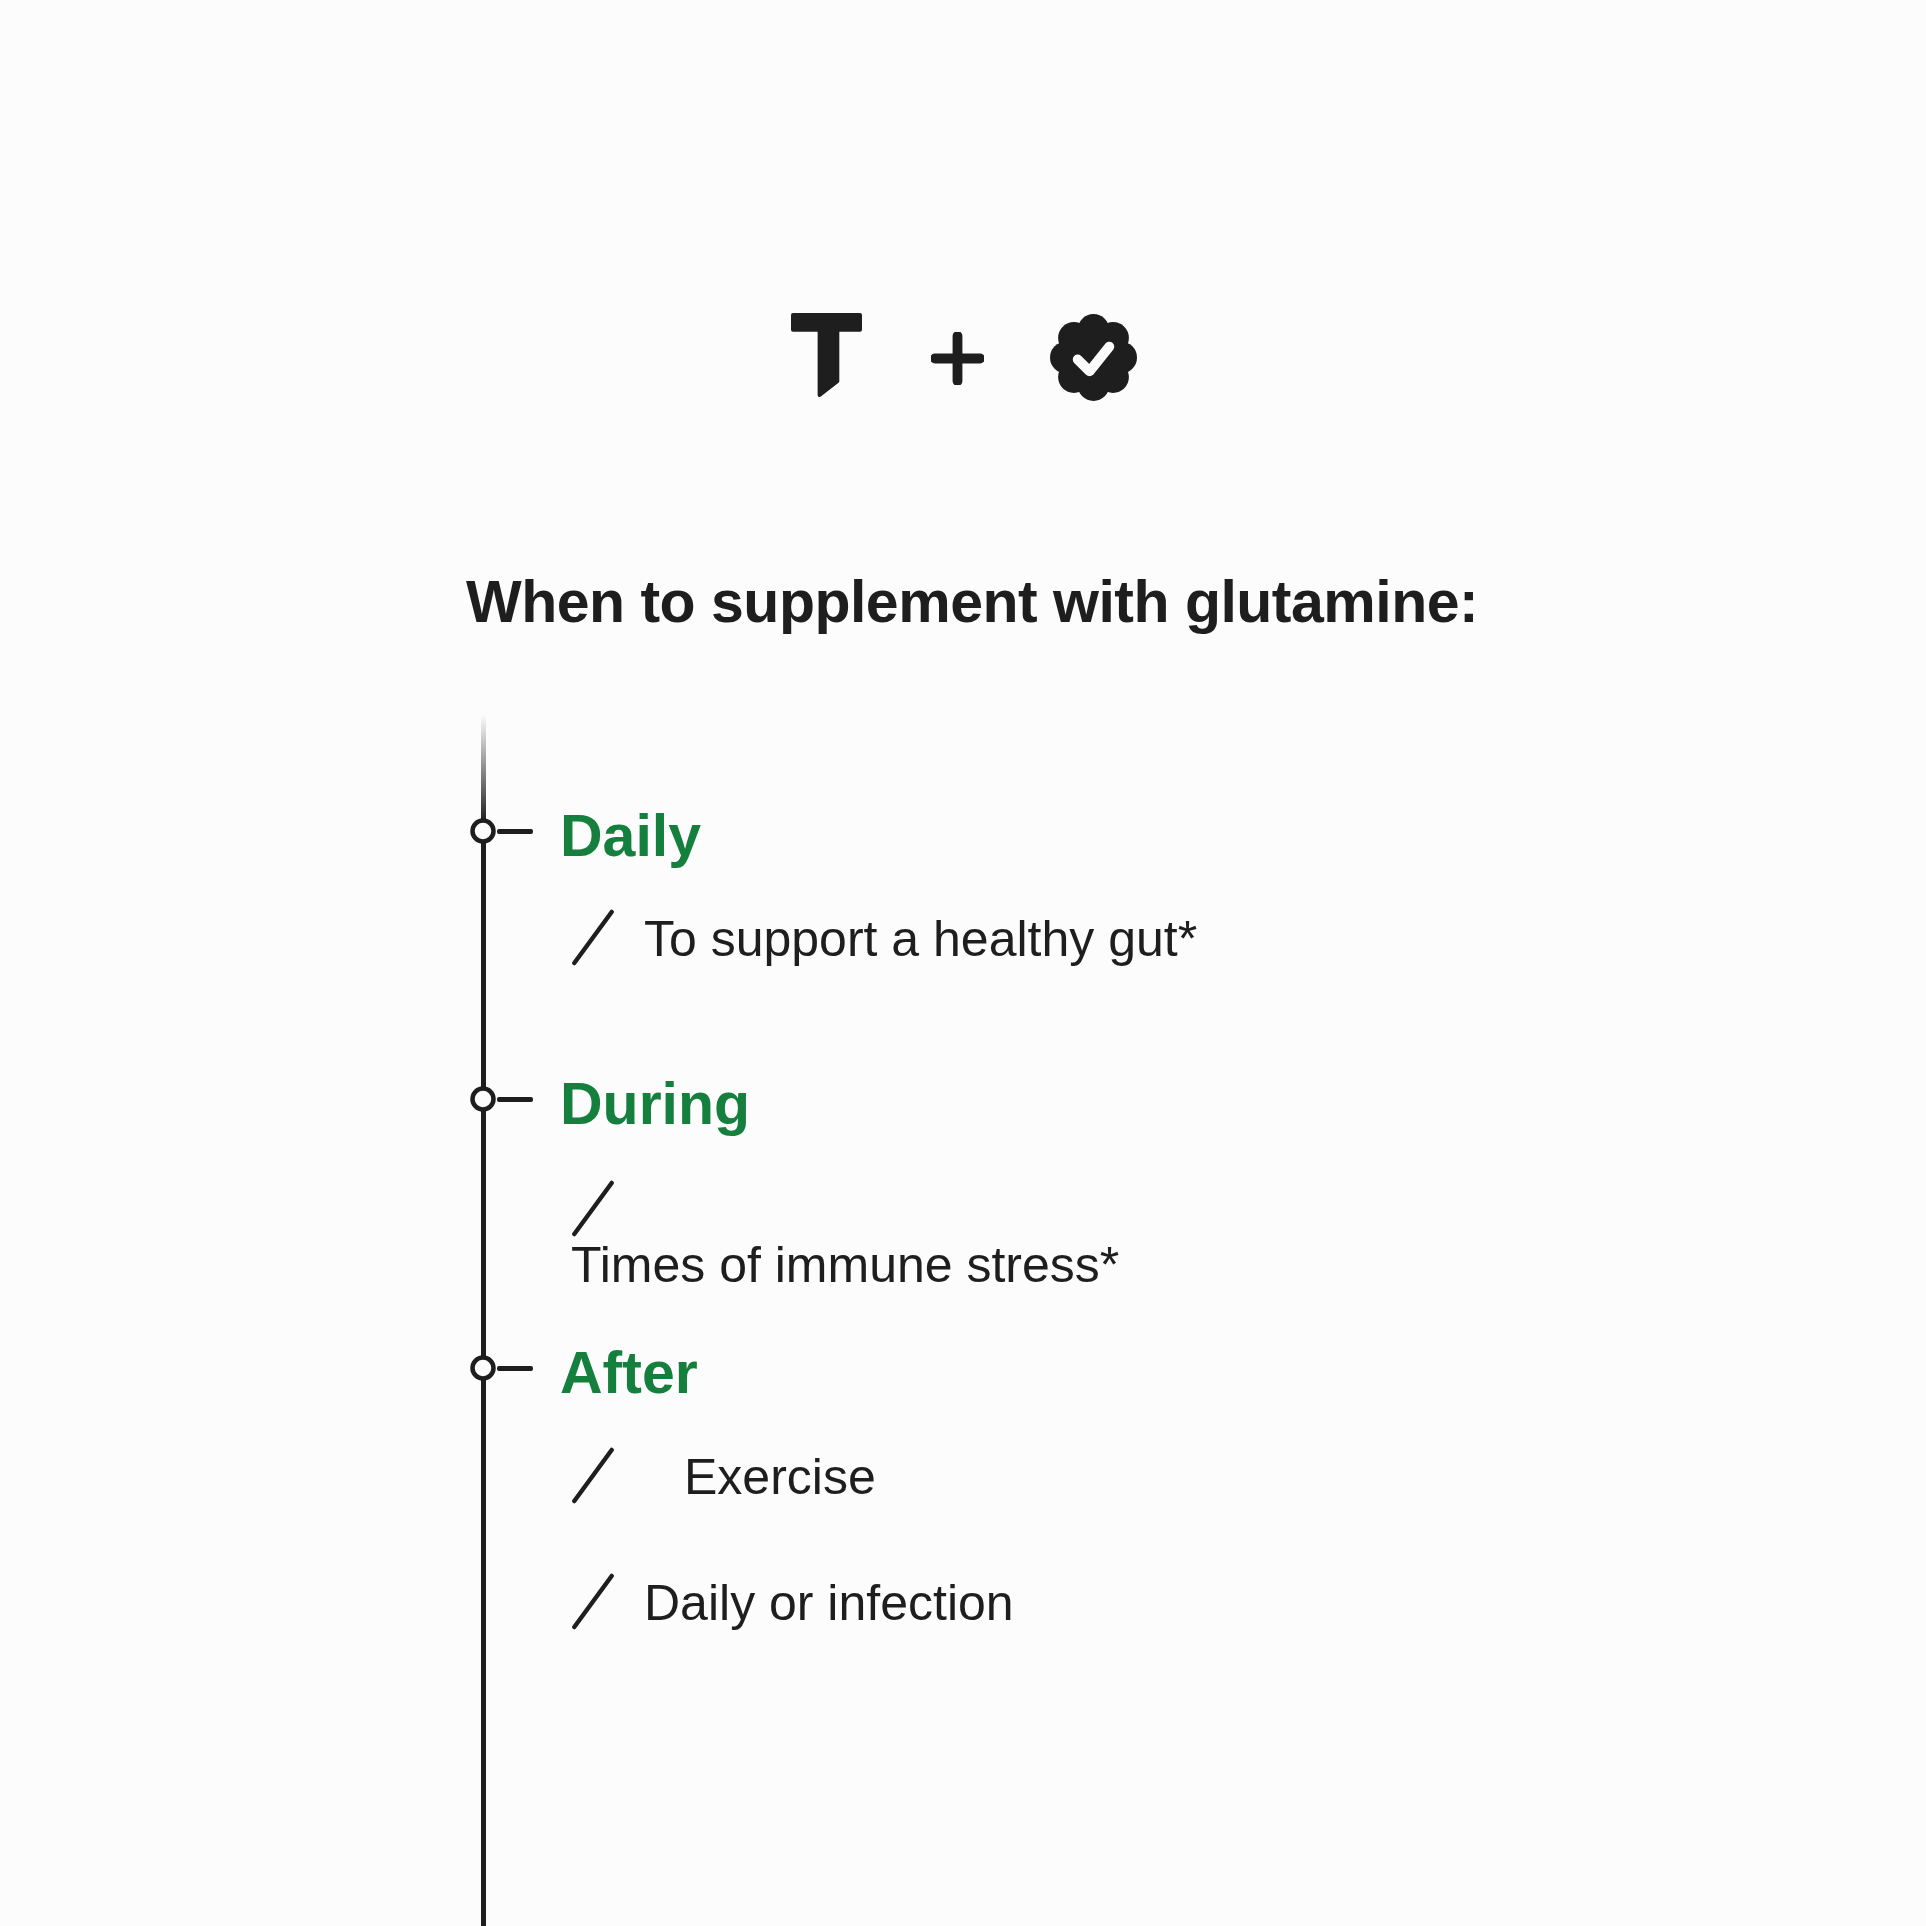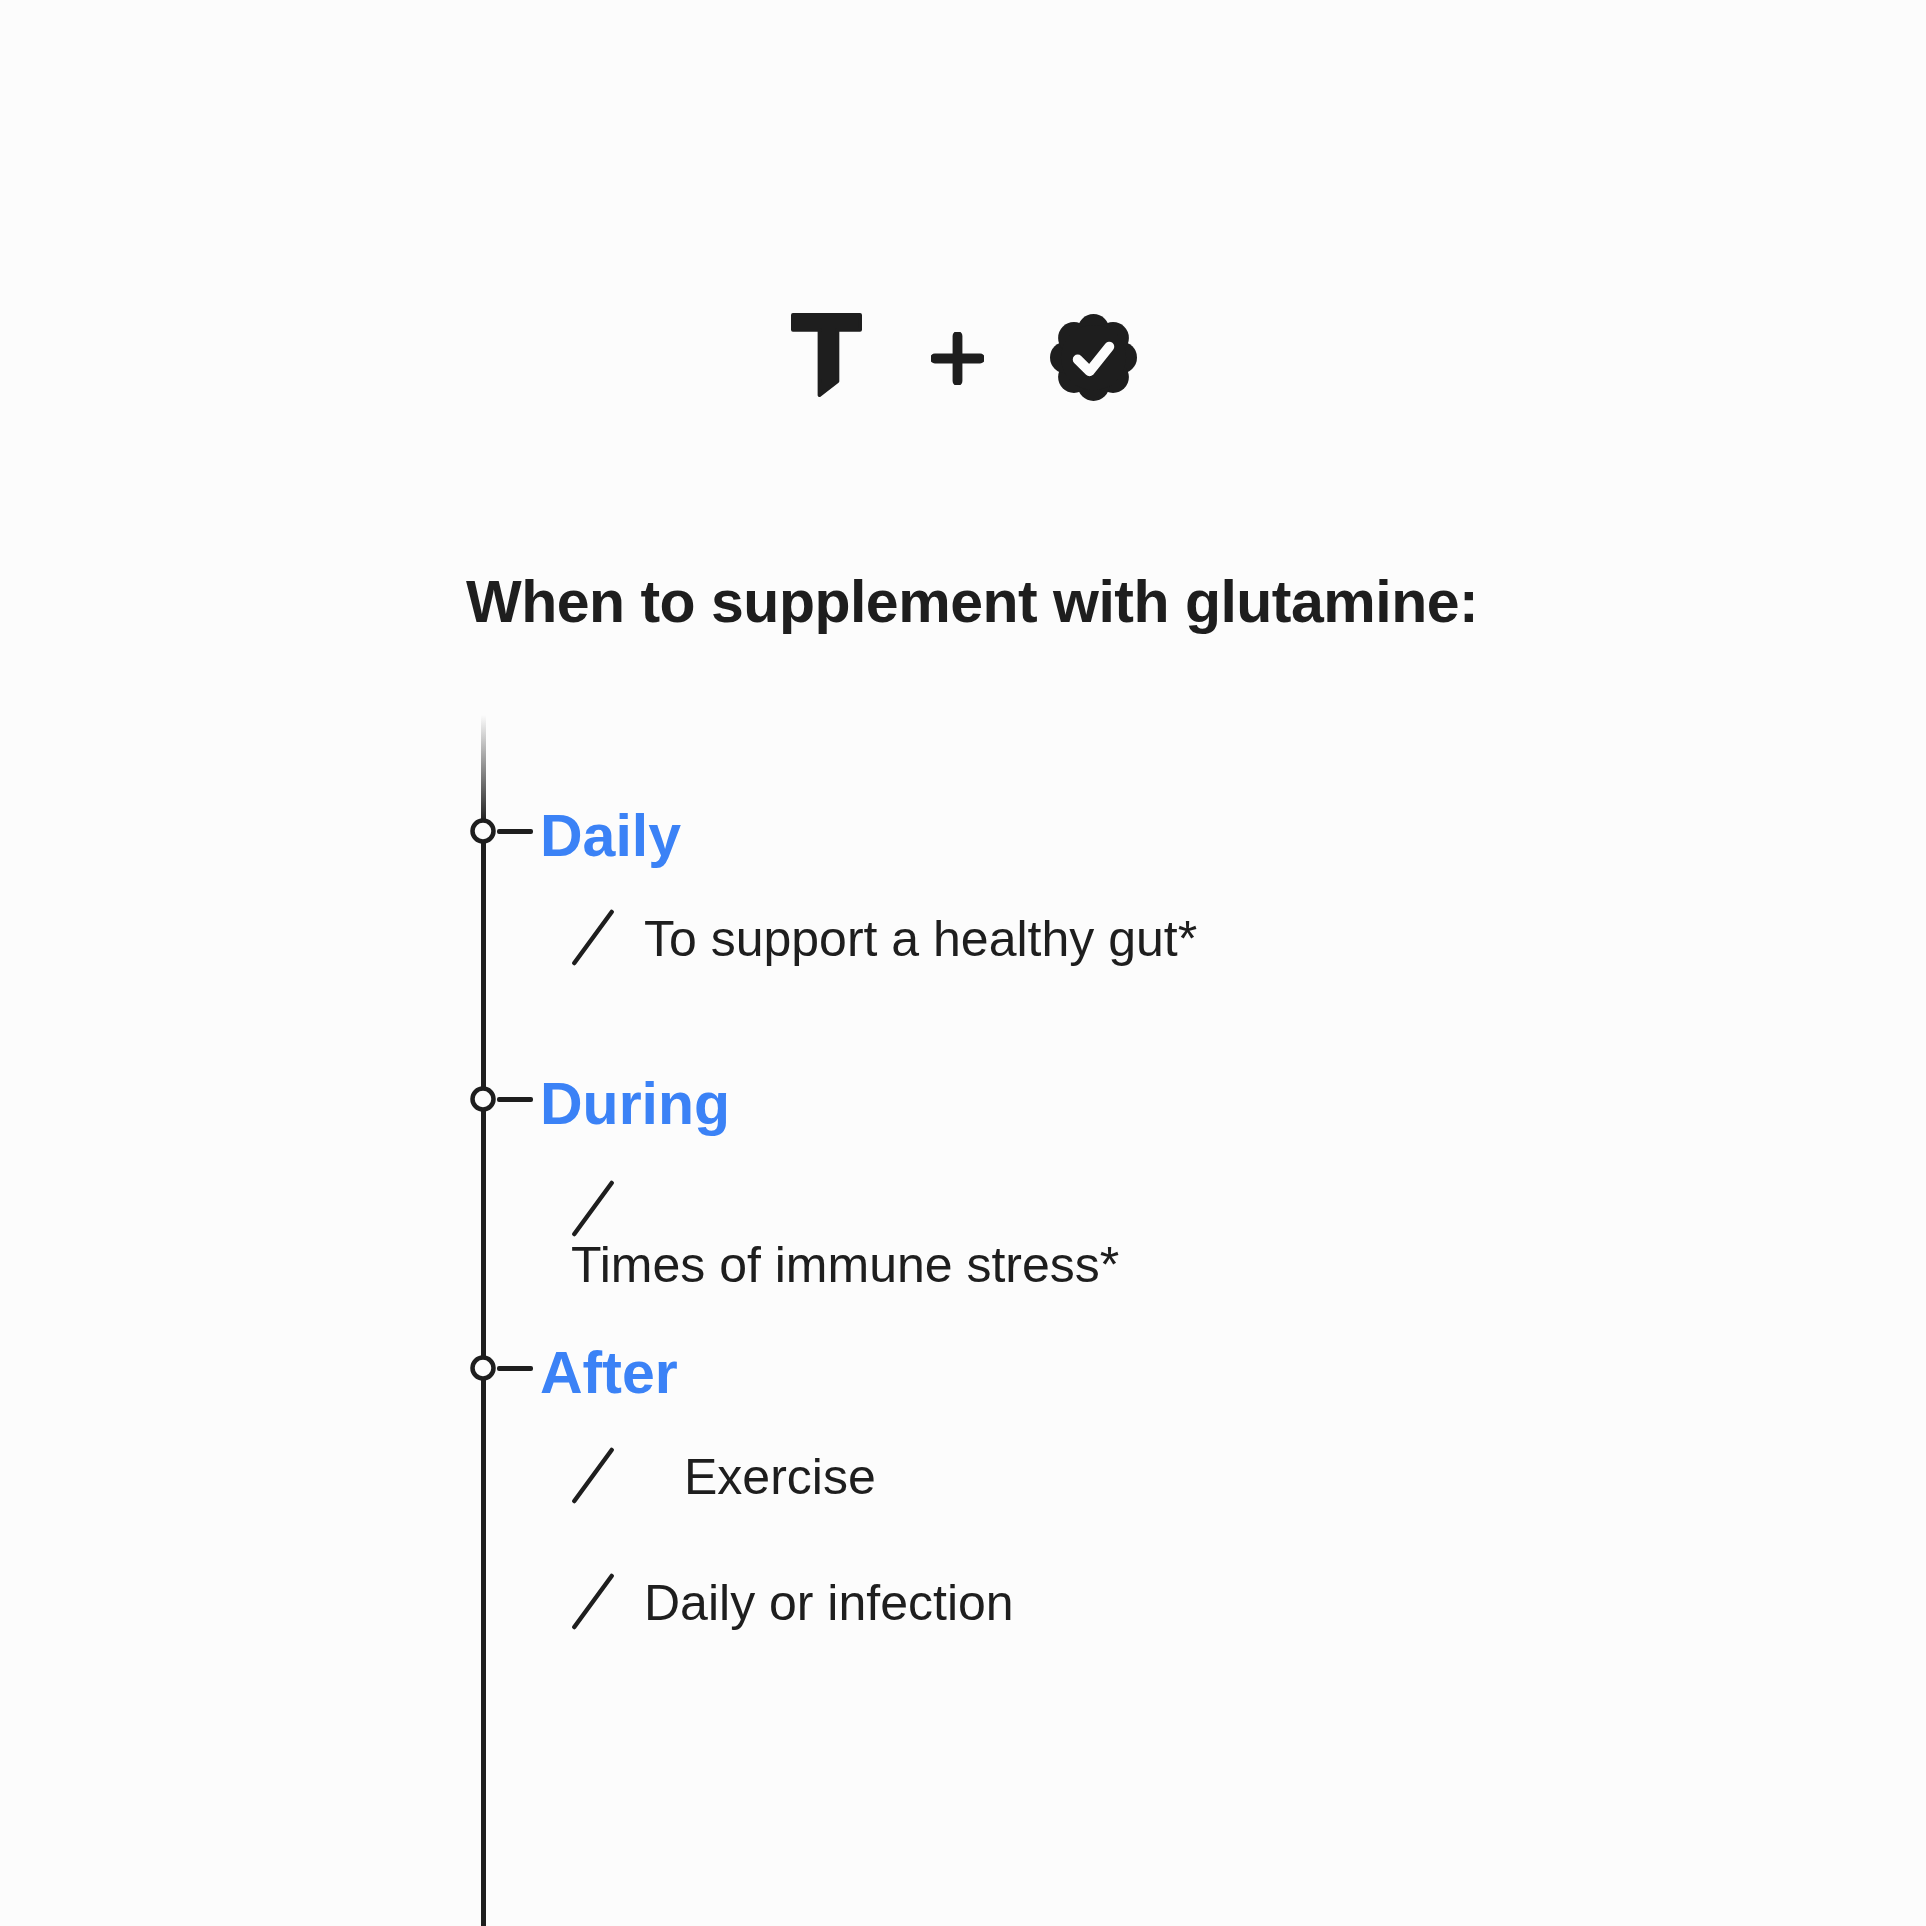--- a/index.html
+++ b/index.html
@@ -61,25 +61,25 @@
     width:36px; height:5px;
     background:#1e1e1e;
     border-radius:2px;
   }
   .tick-daily{top:829px;}
   .tick-during{top:1097px;}
   .tick-after{top:1366px;}
 
   .section-label{
     position:absolute;
-    left:540px;
+    left:560px;
     font-size:59px;
     line-height:59px;
     font-weight:700;
-    color:#3b82f6;
+    color:#15803d;
     white-space:nowrap;
   }
   .label-daily{top:807px;}
   .label-during{top:1075px;}
   .label-after{top:1344px;}
 
   .sub-item{
     position:absolute;
     left:571px;
     display:flex;

